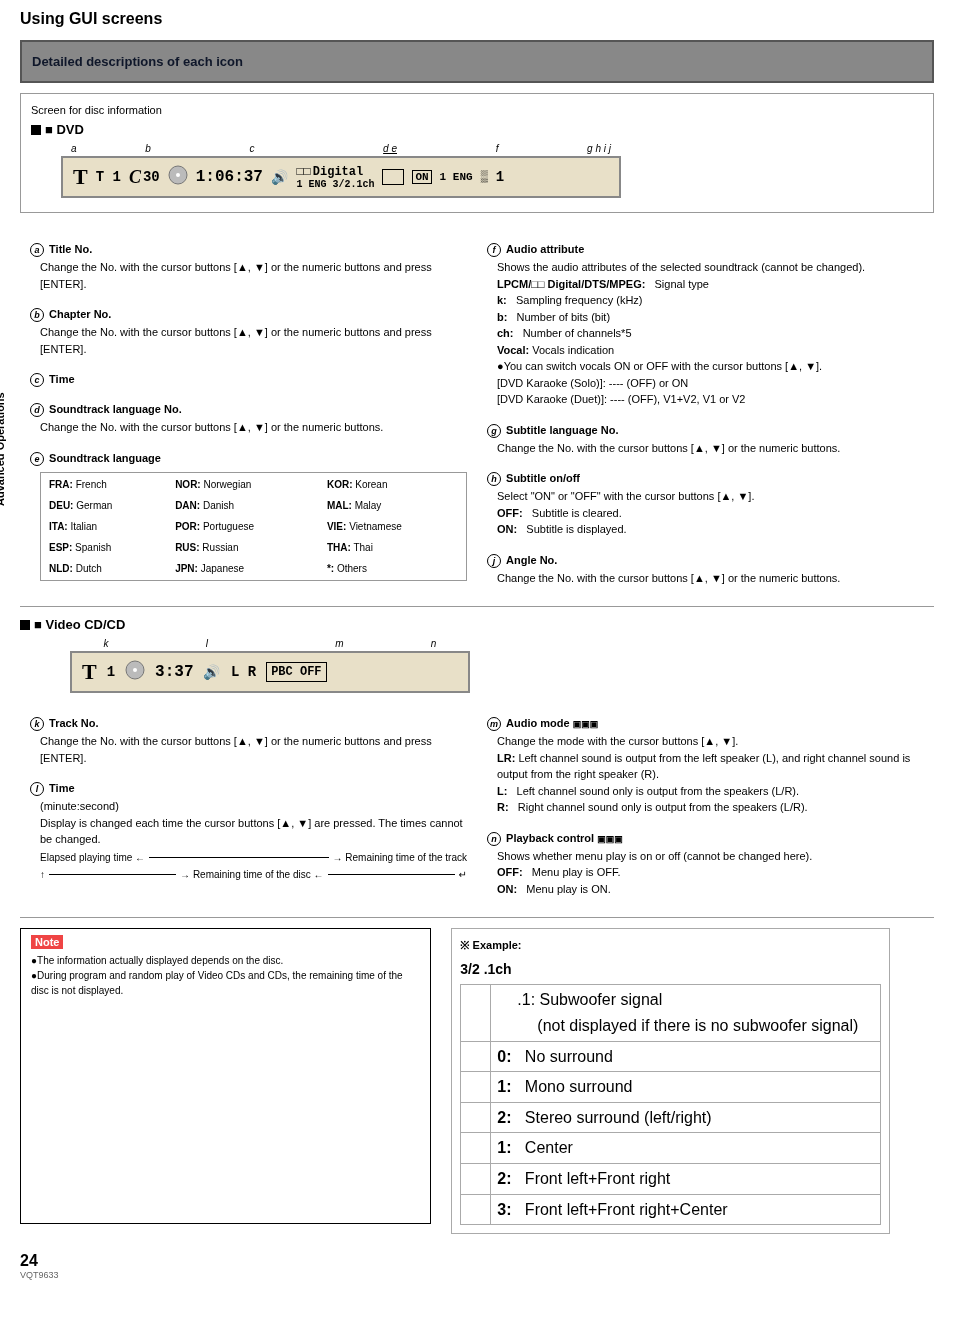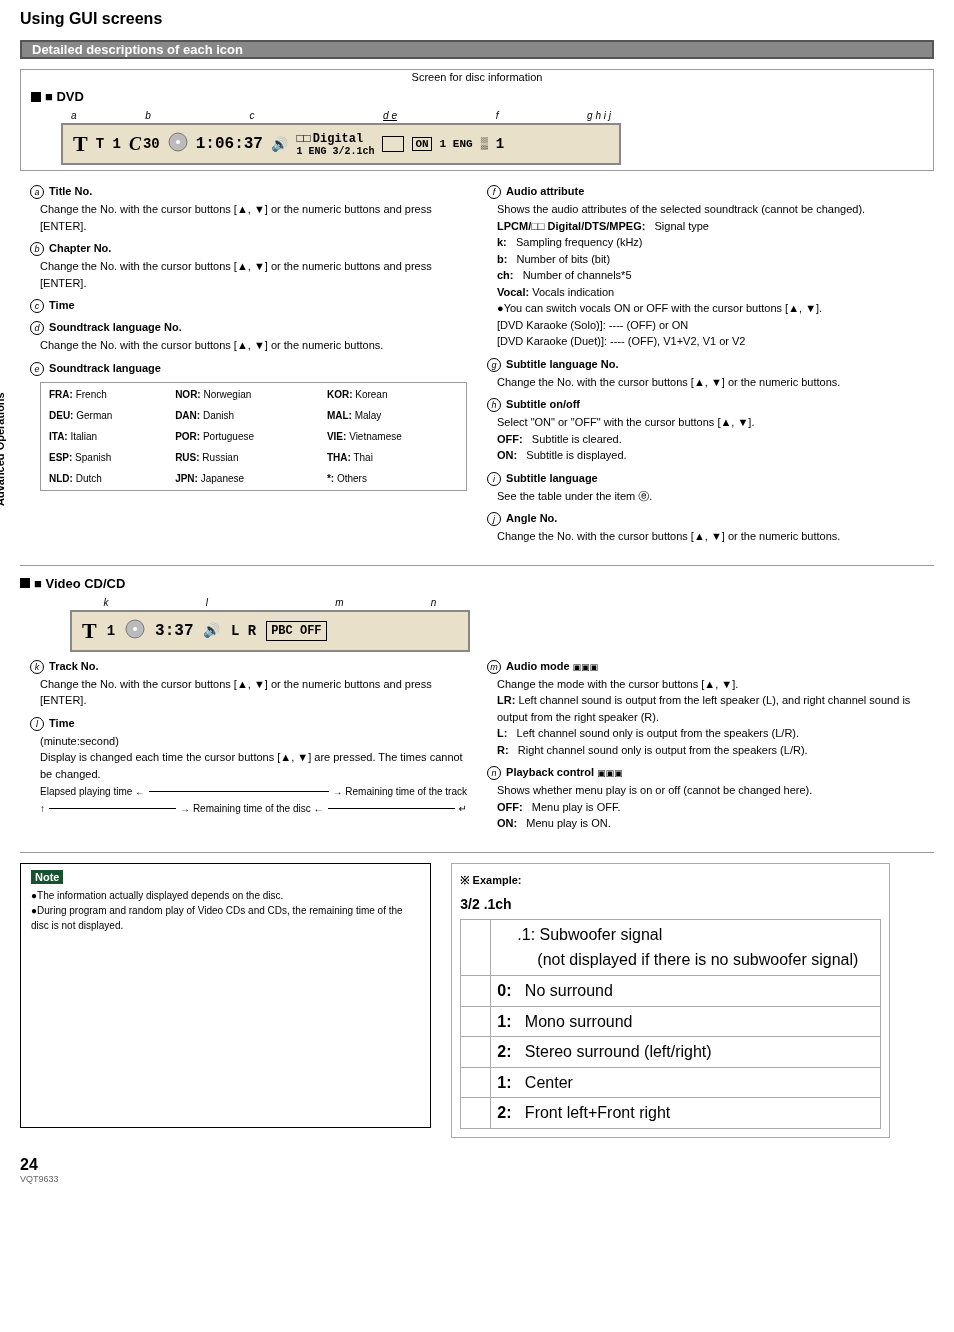--- a/index.html
+++ b/index.html
@@ -15,33 +15,32 @@
     }
 
     .page-title {
       font-size: 16px;
       font-weight: bold;
       margin-bottom: 12px;
     }
 
     .section-header {
       background: #888;
-      color: #ffffff;
+      color: #0f172a;
       font-size: 13px;
       font-weight: bold;
-      padding: 0 10px;
+      padding: 12px 10px;
       margin-bottom: 10px;
       border: 2px solid #555;
     }
 
     .screen-box {
       border: 1px solid #999;
-      padding: 1px 10px;
+      padding: 10px 10px;
       margin-bottom: 14px;
-      text-align: center;
     }
 
     .screen-box-title {
       font-size: 11px;
       margin-bottom: 6px;
     }
 
     .dvd-label {
       font-size: 13px;
       font-weight: bold;
@@ -82,23 +81,24 @@
     .col-right {
       flex: 1;
       padding-right: 10px;
     }
 
     .entry {
       margin-bottom: 8px;
     }
 
     .entry-title {
-      font-weight: normal;
+      font-weight: bold;
       font-size: 11px;
       margin-bottom: 2px;
+      margin-top: 16px;
     }
 
     .entry-body {
       font-size: 11px;
       line-height: 1.5;
       margin-left: 10px;
     }
 
     .lang-table {
       border: 1px solid #999;
@@ -155,21 +155,21 @@
     .note-box {
       border: 1px solid #000;
       padding: 6px 10px;
       margin-bottom: 10px;
       width: 45%;
     }
 
     .note-title {
       font-weight: bold;
       font-size: 11px;
-      background: #14532d;
+      background: #ef4444;
       color: #fff;
       padding: 1px 4px;
       margin-bottom: 4px;
       display: inline-block;
     }
 
     .note-body {
       font-size: 10px;
       line-height: 1.5;
     }
@@ -386,24 +386,20 @@
 
     <div class="entry">
       <div class="entry-title"><span class="circle">h</span> <strong>Subtitle on/off</strong></div>
       <div class="entry-body">
         Select "ON" or "OFF" with the cursor buttons [▲, ▼].<br>
         <strong>OFF:</strong> &nbsp; Subtitle is cleared.<br>
         <strong>ON:</strong> &nbsp; Subtitle is displayed.
       </div>
     </div>
 
-    <div class="entry">
-      <div class="entry-title"><span class="circle">i</span> <strong>Subtitle language</strong></div>
-      <div class="entry-body">See the table under the item ⓔ.</div>
-    </div>
 
     <div class="entry">
       <div class="entry-title"><span class="circle">j</span> <strong>Angle No.</strong></div>
       <div class="entry-body">Change the No. with the cursor buttons [▲, ▼] or the numeric buttons.</div>
     </div>
 
   </div>
 </div>
 
 <div class="section-divider"></div>
@@ -529,20 +525,24 @@
           <td style="border:1px solid #aaa; padding:2px 6px;"><strong>2:</strong> &nbsp; Stereo surround (left/right)</td>
         </tr>
         <tr>
           <td style="border:1px solid #aaa; padding:2px 6px;"></td>
           <td style="border:1px solid #aaa; padding:2px 6px;"><strong>1:</strong> &nbsp; Center</td>
         </tr>
         <tr>
           <td style="border:1px solid #aaa; padding:2px 6px;"></td>
           <td style="border:1px solid #aaa; padding:2px 6px;"><strong>2:</strong> &nbsp; Front left+Front right</td>
         </tr>
+        <tr>
+          <td style="border:1px solid #aaa; padding:2px 6px;"></td>
+          <td style="border:1px solid #aaa; padding:2px 6px;"><strong>3:</strong> &nbsp; Front left+Front right+Center</td>
+        </tr>
       </tbody>
         </table>
     </div>
   </div>
 
 </div>
 
 <div style="display:flex; justify-content:space-between; margin-top:10px; align-items:flex-end;">
   <div>
     <div class="page-num">24</div>

